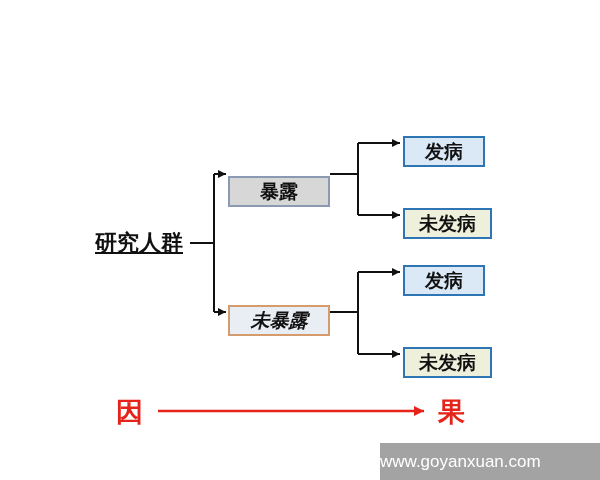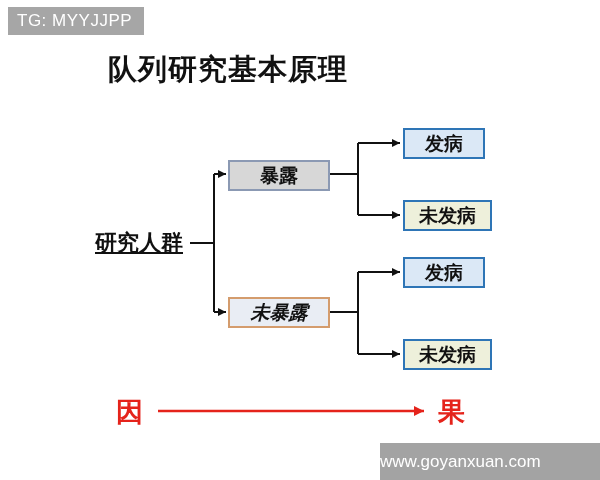--- a/index.html
+++ b/index.html
@@ -26,23 +26,23 @@
     letter-spacing:1px; white-space:nowrap;
   }
   .population{
     position:absolute; left:88px; top:228px; width:102px; height:30px;
     line-height:30px; font-size:22px; font-weight:bold; color:#111;
     text-align:center; white-space:nowrap;text-decoration:underline;
   }
   .node{
     position:absolute; box-sizing:border-box; height:31px;
     border:2px solid #000; text-align:center; font-size:19px;
-    font-weight:bold; color:#111; line-height:27px; white-space:nowrap;
+    font-weight:bold; color:#111; line-height:27px; white-space:nowrap;margin-top:8px;
   }
-  .node-exposed{ left:228px; top:160px; width:102px;
+  .node-exposed{ left:228px; top:168px; width:102px;
     background:var(--exposed-bg); border-color:var(--exposed-border); }
   .node-unexposed{ left:228px; top:297px; width:102px;
     background:var(--unexposed-bg); border-color:var(--unexposed-border);font-style:italic; }
   .node-disease-1{ left:403px; top:128px; width:82px;
     background:var(--disease-bg); border-color:var(--outcome-border); }
   .node-no-disease-1{ left:403px; top:200px; width:89px;
     background:var(--no-disease-bg); border-color:var(--outcome-border); }
   .node-disease-2{ left:403px; top:257px; width:82px;
     background:var(--disease-bg); border-color:var(--outcome-border); }
   .node-no-disease-2{ left:403px; top:339px; width:89px;
@@ -58,23 +58,21 @@
     position:absolute; left:380px; top:443px; width:264px; height:37px;
     background:var(--footer-bg); color:#ffffff; font-size:17px;
     line-height:37px; white-space:nowrap;
   }
 </style>
 </head>
 <body>
 
 <div class="slide">
 
-  <div class="badge">TG: MYYJJPP</div>
 
-  <h1 class="title">队列研究基本原理</h1>
 
   <div class="population">研究人群</div>
 
   <div class="node node-exposed">暴露</div>
   <div class="node node-unexposed">未暴露</div>
 
   <div class="node node-disease-1">发病</div>
   <div class="node node-no-disease-1">未发病</div>
   <div class="node node-disease-2">发病</div>
   <div class="node node-no-disease-2">未发病</div>

